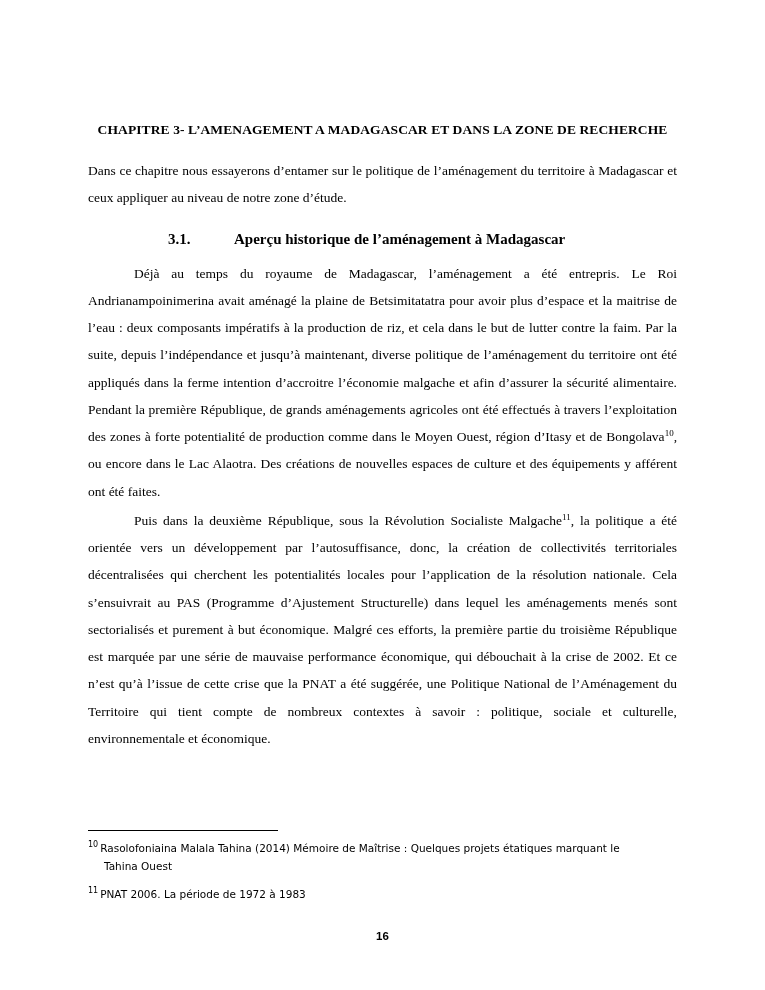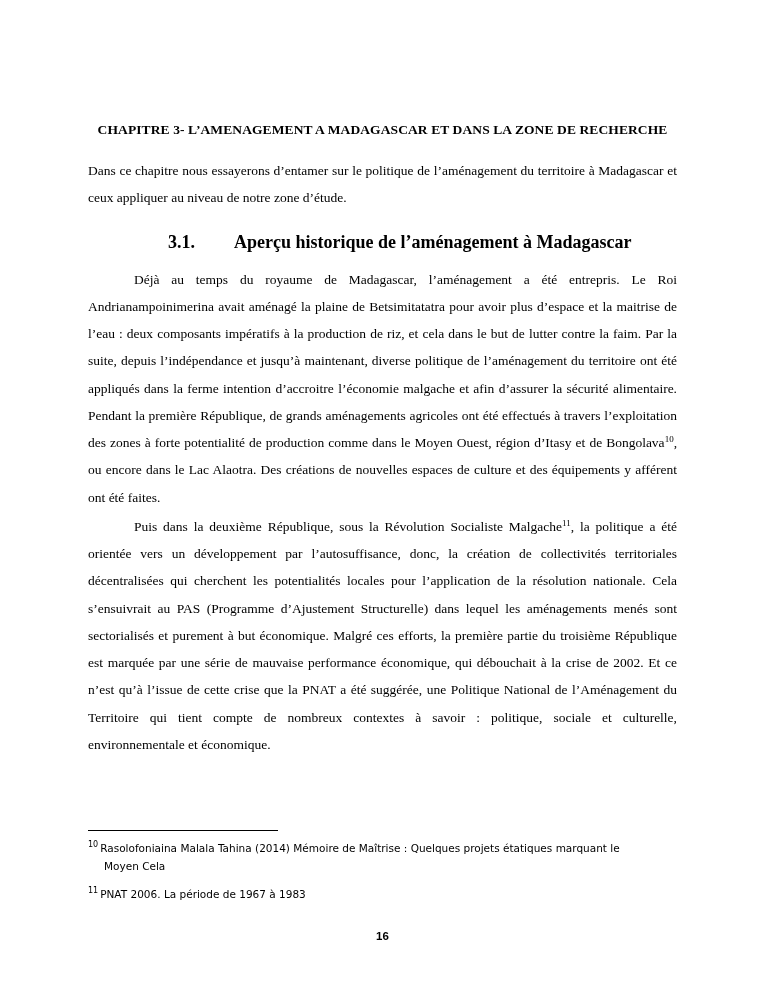--- a/index.html
+++ b/index.html
@@ -33,21 +33,21 @@
     font-size: 13.5px;
     text-align: justify;
     line-height: 2.02;
     margin: 0 0 2px 0;
     text-justify: inter-word;
   }
   p.indent {
     text-indent: 46px;
   }
   .section-heading {
-    font-size: 18px;
+    font-size: 15px;
     font-weight: bold;
     margin: 12px 0 6px 0;
     padding-left: 80px;
     line-height: 2.0;
   }
   .section-heading .num {
     display: inline-block;
     width: 66px;
   }
   sup {
@@ -114,23 +114,23 @@
 
   <p class="body-text indent">
     <span>Puis dans la deuxième République, sous la Révolution Socialiste Malgache</span><sup>11</sup><span>, la politique a été orientée vers un développement par l’autosuffisance, donc, la création de collectivités territoriales décentralisées qui cherchent les potentialités locales pour l’application de la résolution nationale. Cela s’ensuivrait au PAS (Programme d’Ajustement Structurelle) dans lequel les aménagements menés sont sectorialisés et purement à but économique. Malgré ces efforts, la première partie du troisième République est marquée par une série de mauvaise performance économique, qui débouchait à la crise de 2002. Et ce n’est qu’à l’issue de cette crise que la PNAT a été suggérée, une Politique National de l’Aménagement du Territoire qui tient compte de nombreux contextes à savoir : politique, sociale et culturelle, environnementale et économique.</span>
   </p>
 
   <div class="footnotes">
     <div class="fn-rule"></div>
 
     <div class="footnote">
       <span class="fn-mark">10</span><span>Rasolofoniaina Malala Tahina (2014) Mémoire de Maîtrise : Quelques projets étatiques marquant le</span>
-      <span class="fn-cont">Moyen Cela</span>
+      <span class="fn-cont">Tahina Ouest</span>
     </div>
 
     <div class="footnote">
-      <span class="fn-mark">11</span><span>PNAT 2006.  La période de 1967 à 1983</span>
+      <span class="fn-mark">11</span><span>PNAT 2006.  La période de 1972 à 1983</span>
     </div>
   </div>
 
   <div class="page-number">16</div>
 
 </div>
 
 </body></html>

